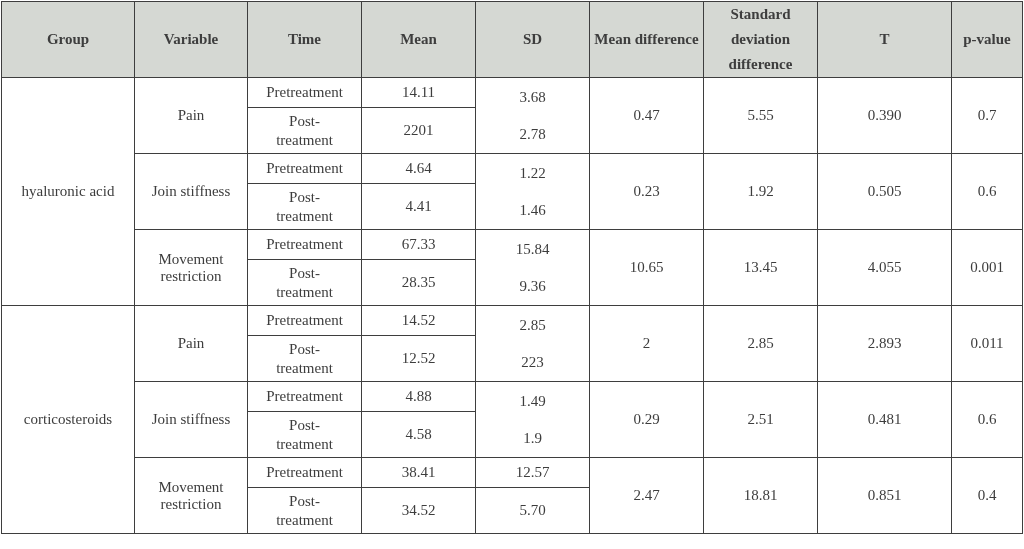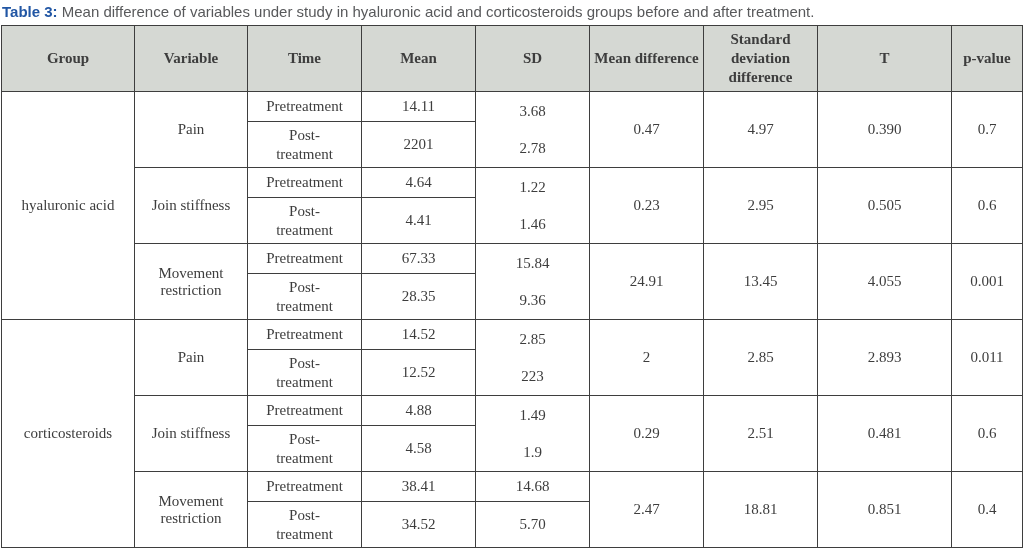--- a/index.html
+++ b/index.html
@@ -53,21 +53,21 @@
   .data-table th, .data-table td {
     border: 1px solid var(--border-color);
     text-align: center;
     vertical-align: middle;
     padding: 0 4px;
   }
   .data-table thead tr { height: 66px; }
   .data-table th {
     background: var(--header-bg);
     font-weight: bold;
-    line-height: 19px;
+    line-height: 25px;
   }
   .data-table tr.r-pre  { height: 30px; }
   .data-table tr.r-post { height: 46px; }
   .c-time { white-space: pre-line; line-height: 19px; }
   .c-sdpair { padding: 0; }
   .sdpair-wrap {
     display: flex;
     flex-direction: column;
     justify-content: space-around;
     height: 74px;
@@ -77,21 +77,20 @@
     display: flex;
     align-items: center;
     justify-content: center;
   }
 </style>
 </head>
 <body>
 
 <div class="page">
 
-  <p class="title"><span class="title-label">Table 3:</span><span> Mean difference of variables under study in hyaluronic acid and corticosteroids groups before and after treatment.</span></p>
 
   <table class="data-table">
     <colgroup>
       <col class="c0">
         <col class="c1">
         <col class="c2">
         <col class="c3">
         <col class="c4">
       <col class="c5">
         <col class="c6">
@@ -118,62 +117,62 @@
         <td rowspan="2">Pain</td>
         <td class="c-time">Pretreatment</td>
         <td>14.11</td>
         <td rowspan="2" class="c-sdpair">
           <div class="sdpair-wrap">
             <div class="sdv">3.68</div>
             <div class="sdv">2.78</div>
           </div>
         </td>
         <td rowspan="2">0.47</td>
-        <td rowspan="2">4.97</td>
+        <td rowspan="2">5.55</td>
         <td rowspan="2">0.390</td>
         <td rowspan="2">0.7</td>
       </tr>
       <tr class="r-post">
         <td class="c-time">Post-
 treatment</td>
         <td>2201</td>
       </tr>
 
       <tr class="r-pre">
         <td rowspan="2">Join stiffness</td>
         <td class="c-time">Pretreatment</td>
         <td>4.64</td>
         <td rowspan="2" class="c-sdpair">
           <div class="sdpair-wrap">
             <div class="sdv">1.22</div>
             <div class="sdv">1.46</div>
           </div>
         </td>
         <td rowspan="2">0.23</td>
-        <td rowspan="2">2.95</td>
+        <td rowspan="2">1.92</td>
         <td rowspan="2">0.505</td>
         <td rowspan="2">0.6</td>
       </tr>
       <tr class="r-post">
         <td class="c-time">Post-
 treatment</td>
         <td>4.41</td>
       </tr>
 
       <tr class="r-pre">
         <td rowspan="2">Movement restriction</td>
         <td class="c-time">Pretreatment</td>
         <td>67.33</td>
         <td rowspan="2" class="c-sdpair">
           <div class="sdpair-wrap">
             <div class="sdv">15.84</div>
             <div class="sdv">9.36</div>
           </div>
         </td>
-        <td rowspan="2">24.91</td>
+        <td rowspan="2">10.65</td>
         <td rowspan="2">13.45</td>
         <td rowspan="2">4.055</td>
         <td rowspan="2">0.001</td>
       </tr>
       <tr class="r-post">
         <td class="c-time">Post-
 treatment</td>
         <td>28.35</td>
       </tr>
 
@@ -217,21 +216,21 @@
       <tr class="r-post">
         <td class="c-time">Post-
 treatment</td>
         <td>4.58</td>
       </tr>
 
       <tr class="r-pre">
         <td rowspan="2">Movement restriction</td>
         <td class="c-time">Pretreatment</td>
         <td>38.41</td>
-        <td>14.68</td>
+        <td>12.57</td>
         <td rowspan="2">2.47</td>
         <td rowspan="2">18.81</td>
         <td rowspan="2">0.851</td>
         <td rowspan="2">0.4</td>
       </tr>
       <tr class="r-post">
         <td class="c-time">Post-
 treatment</td>
         <td>34.52</td>
         <td>5.70</td>

